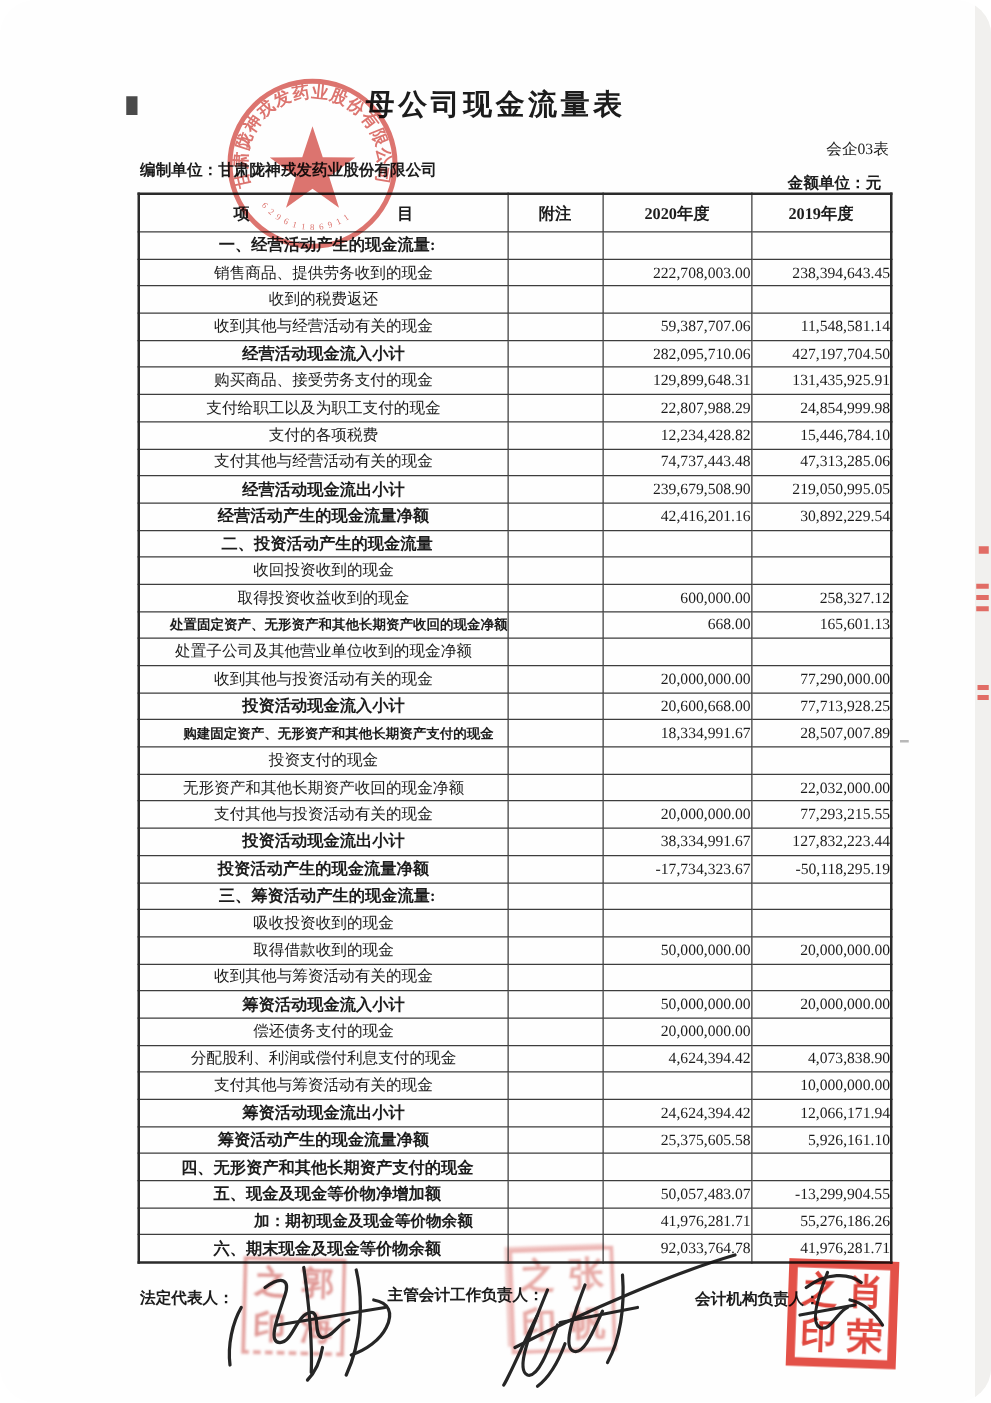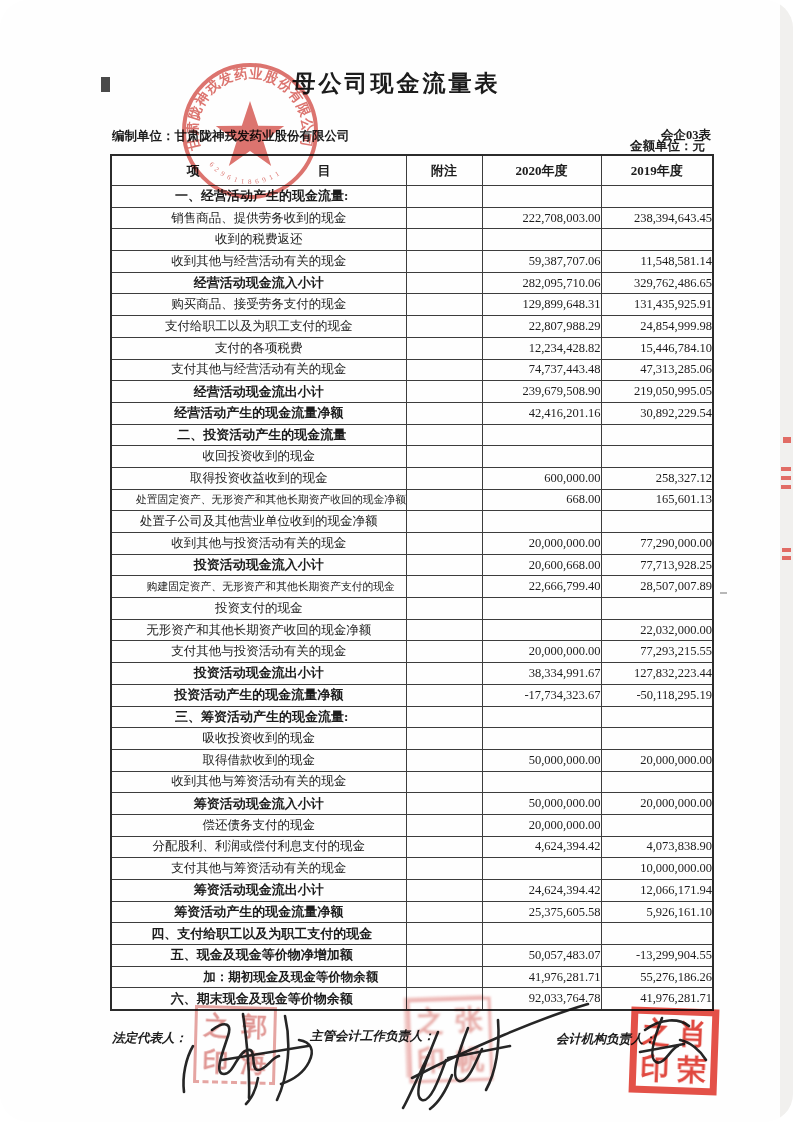--- a/index.html
+++ b/index.html
@@ -1,40 +1,40 @@
 <!DOCTYPE html>
 <html><head>
 <meta charset="utf-8">
 <style>
   html,body{margin:0;padding:0;background:#ffffff;}
   .page{position:relative;width:793px;height:1122px;background:#fefefe;overflow:hidden;
         font-family:"Liberation Serif","DejaVu Serif",serif;color:#1c1c1c;border-radius:28px;}
 
   .title{position:absolute;top:68px;left:0;width:100%;text-align:center;
          font-size:23px;font-weight:bold;letter-spacing:3px;}
-  .form-code{position:absolute;top:127px;right:82px;font-size:12.5px;font-weight:bold;}
+  .form-code{position:absolute;top:111px;right:82px;font-size:12.5px;font-weight:normal;}
   .prepared{position:absolute;top:128px;left:112px;font-size:12.5px;font-weight:bold;}
   .unit{position:absolute;top:138px;right:88px;font-size:12.5px;font-weight:bold;text-align:center;}
 
   table.cashflow{position:absolute;left:110px;top:154px;width:602px;
         border-collapse:collapse;table-layout:fixed;border:2px solid #2b2b2b;}
   table.cashflow th, table.cashflow td{border:1px solid #3d3d3d;overflow:hidden;white-space:nowrap;}
   table.cashflow thead th{height:27px;font-size:13px;font-weight:bold;text-align:center;}
   table.cashflow tbody td{height:20.7px;font-size:12.5px;padding:0;}
   th.h-item{position:relative;}
   .h-item-inner{display:flex;justify-content:center;gap:118px;}
   .c-item{text-align:center;padding-left:29px;}
   .c-note{}
   .c-num{text-align:right;padding-right:5px;}
   tr.r-section .c-item{padding-left:6px;font-weight:bold;font-size:13px;}
   tr.r-subtotal .c-item{text-align:center;padding-left:0;font-weight:bold;font-size:13px;}
   tr.r-add .c-item{padding-left:64px;font-weight:bold;}
-  tr.r-item-small .c-item{font-size:10.8px;padding-left:24px;}
-
-  .sig-label{position:absolute;font-size:12.5px;font-weight:bold;font-style:italic;}
+  tr.r-item-small .c-item{font-size:10.8px;padding-left:24px;font-weight:bold;}
+
+  .sig-label{position:absolute;font-size:12.5px;font-weight:bold;}
   #lbl-legal{left:112px;top:1030px;}
   #lbl-supervisor{left:310px;top:1028px;}
   #lbl-acchead{left:556px;top:1031px;}
 
   .overlay{position:absolute;left:0;top:0;pointer-events:none;}
 
   
   .seal-svg{position:absolute;left:178px;top:59px;width:144px;height:144px;
             mix-blend-mode:multiply;opacity:.78;}
 
@@ -119,21 +119,21 @@
         <tr class="r-item">
           <td class="c-item">收到其他与经营活动有关的现金</td>
           <td class="c-note"></td>
           <td class="c-num">59,387,707.06</td>
           <td class="c-num">11,548,581.14</td>
         </tr>
         <tr class="r-subtotal">
           <td class="c-item">经营活动现金流入小计</td>
           <td class="c-note"></td>
           <td class="c-num">282,095,710.06</td>
-          <td class="c-num">329,762,486.65</td>
+          <td class="c-num">427,197,704.50</td>
         </tr>
         <tr class="r-item">
           <td class="c-item">购买商品、接受劳务支付的现金</td>
           <td class="c-note"></td>
           <td class="c-num">129,899,648.31</td>
           <td class="c-num">131,435,925.91</td>
         </tr>
         <tr class="r-item">
           <td class="c-item">支付给职工以及为职工支付的现金</td>
           <td class="c-note"></td>
@@ -202,21 +202,21 @@
         </tr>
         <tr class="r-subtotal">
           <td class="c-item">投资活动现金流入小计</td>
           <td class="c-note"></td>
           <td class="c-num">20,600,668.00</td>
           <td class="c-num">77,713,928.25</td>
         </tr>
         <tr class="r-item-small">
           <td class="c-item">购建固定资产、无形资产和其他长期资产支付的现金</td>
           <td class="c-note"></td>
-          <td class="c-num">22,666,799.40</td>
+          <td class="c-num">18,334,991.67</td>
           <td class="c-num">28,507,007.89</td>
         </tr>
         <tr class="r-item">
           <td class="c-item">投资支付的现金</td>
           <td class="c-note"></td>
           <td class="c-num"></td>
           <td class="c-num"></td>
         </tr>
         <tr class="r-item">
           <td class="c-item">无形资产和其他长期资产收回的现金净额</td>
@@ -296,21 +296,21 @@
           <td class="c-num">24,624,394.42</td>
           <td class="c-num">12,066,171.94</td>
         </tr>
         <tr class="r-subtotal">
           <td class="c-item">筹资活动产生的现金流量净额</td>
           <td class="c-note"></td>
           <td class="c-num">25,375,605.58</td>
           <td class="c-num">5,926,161.10</td>
         </tr>
         <tr class="r-section">
-          <td class="c-item">四、支付给职工以及为职工支付的现金</td>
+          <td class="c-item">四、无形资产和其他长期资产支付的现金</td>
           <td class="c-note"></td>
           <td class="c-num"></td>
           <td class="c-num"></td>
         </tr>
         <tr class="r-section">
           <td class="c-item">五、现金及现金等价物净增加额</td>
           <td class="c-note"></td>
           <td class="c-num">50,057,483.07</td>
           <td class="c-num">-13,299,904.55</td>
         </tr>

